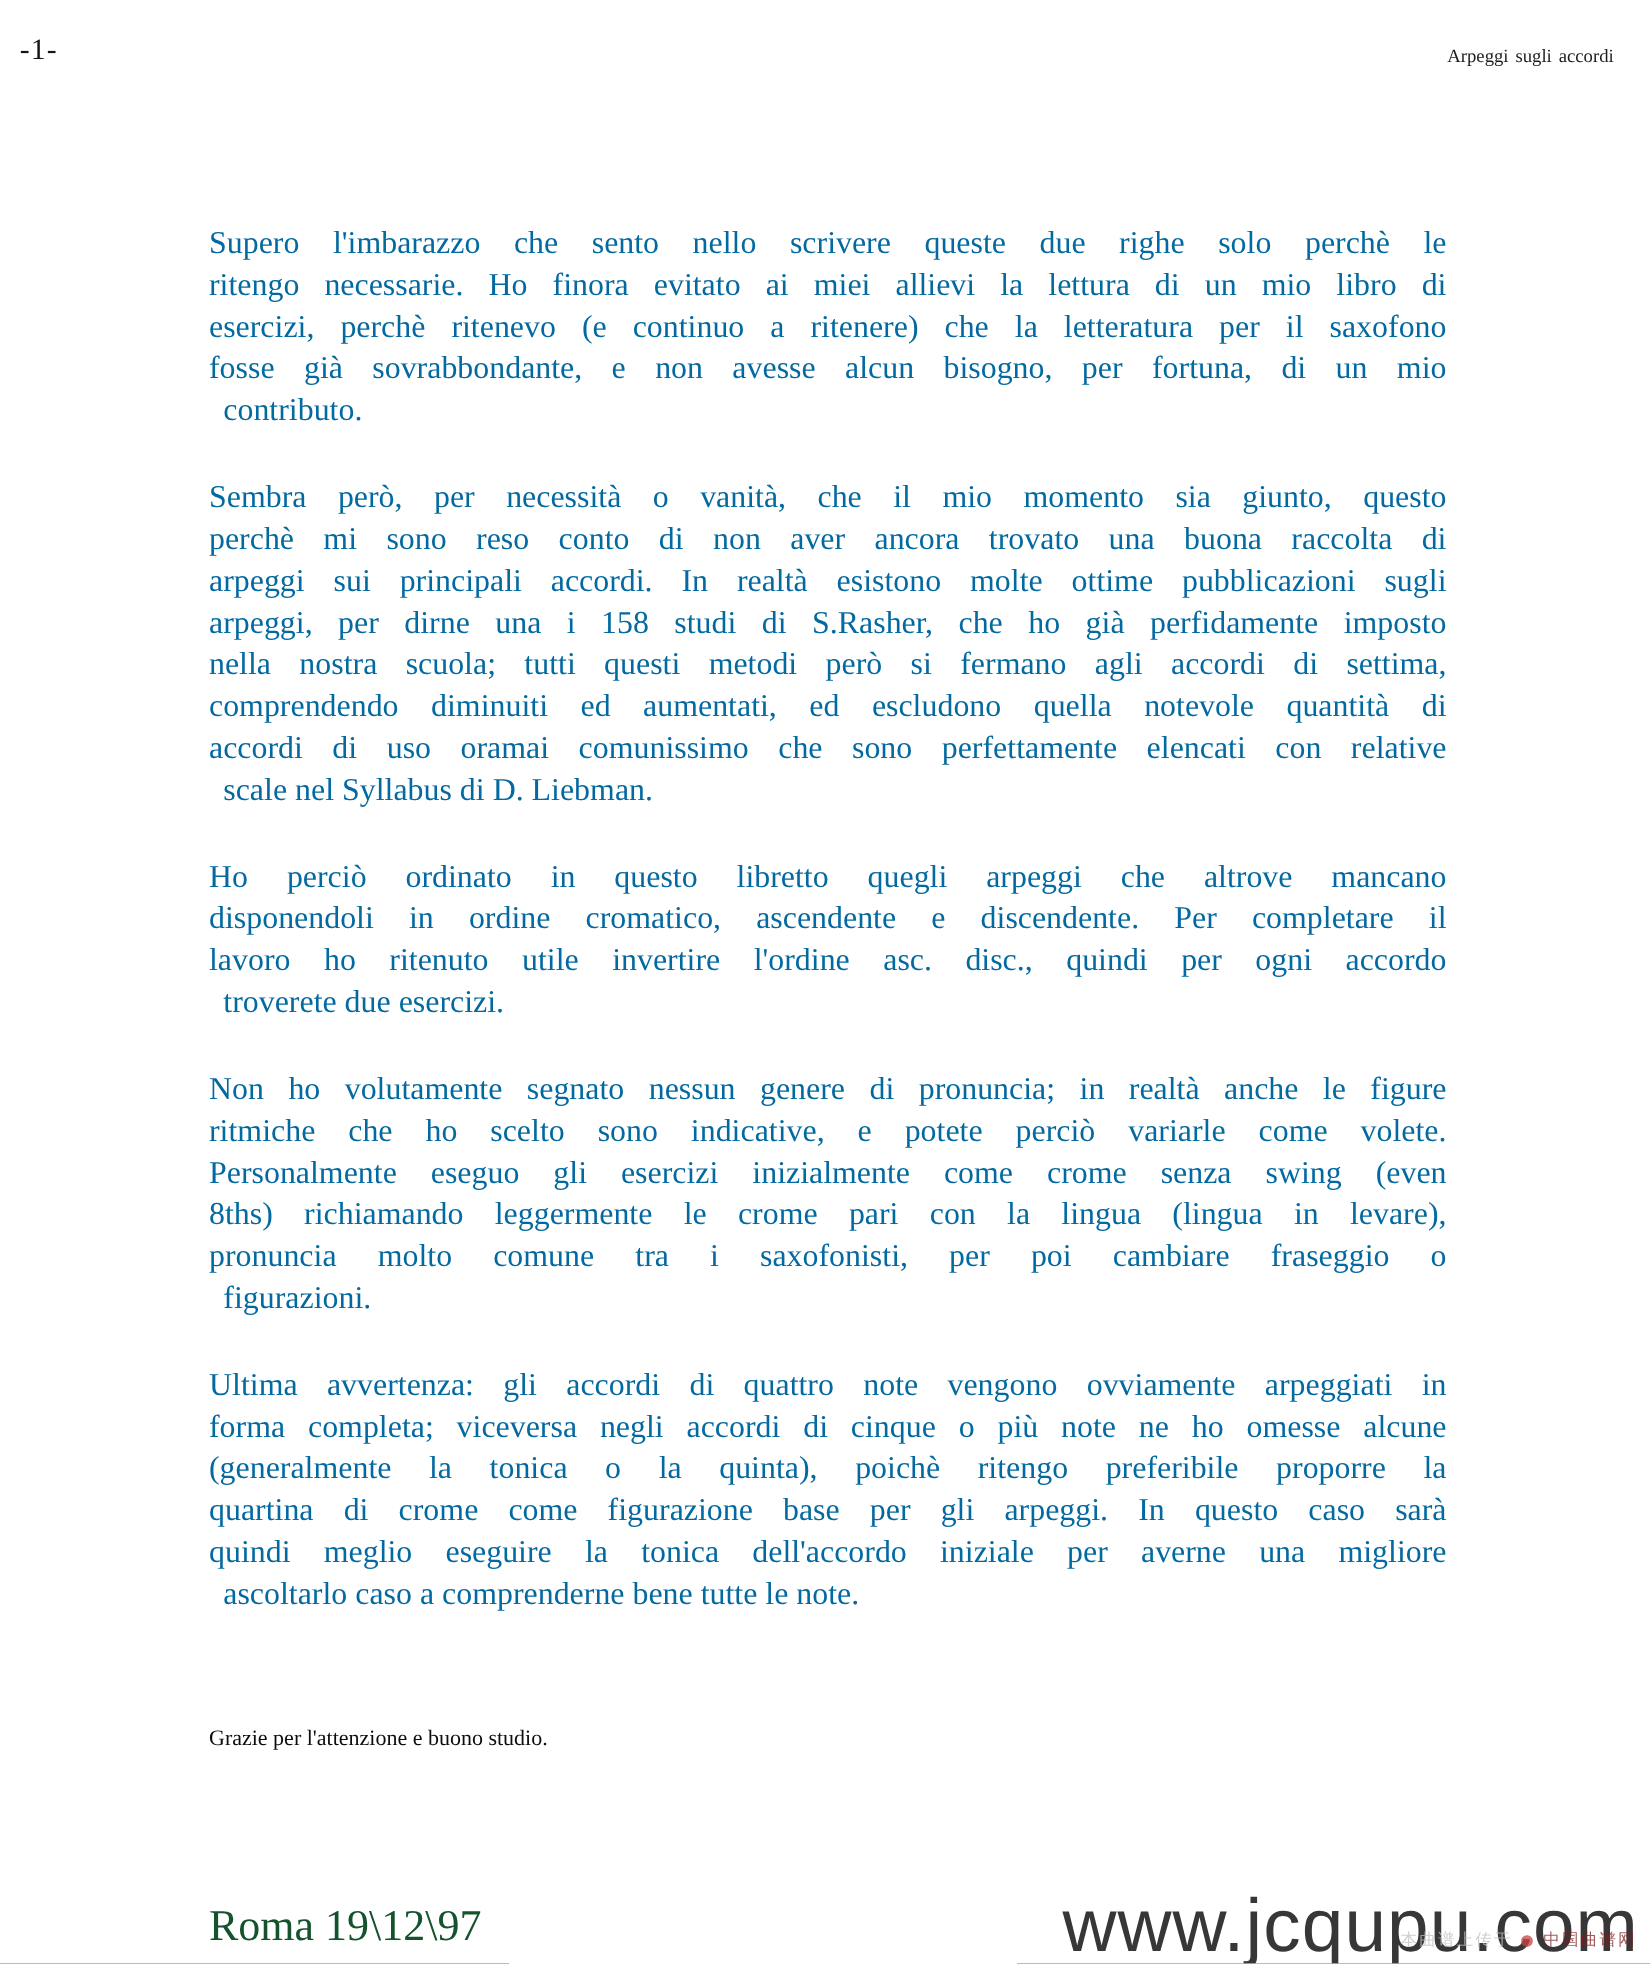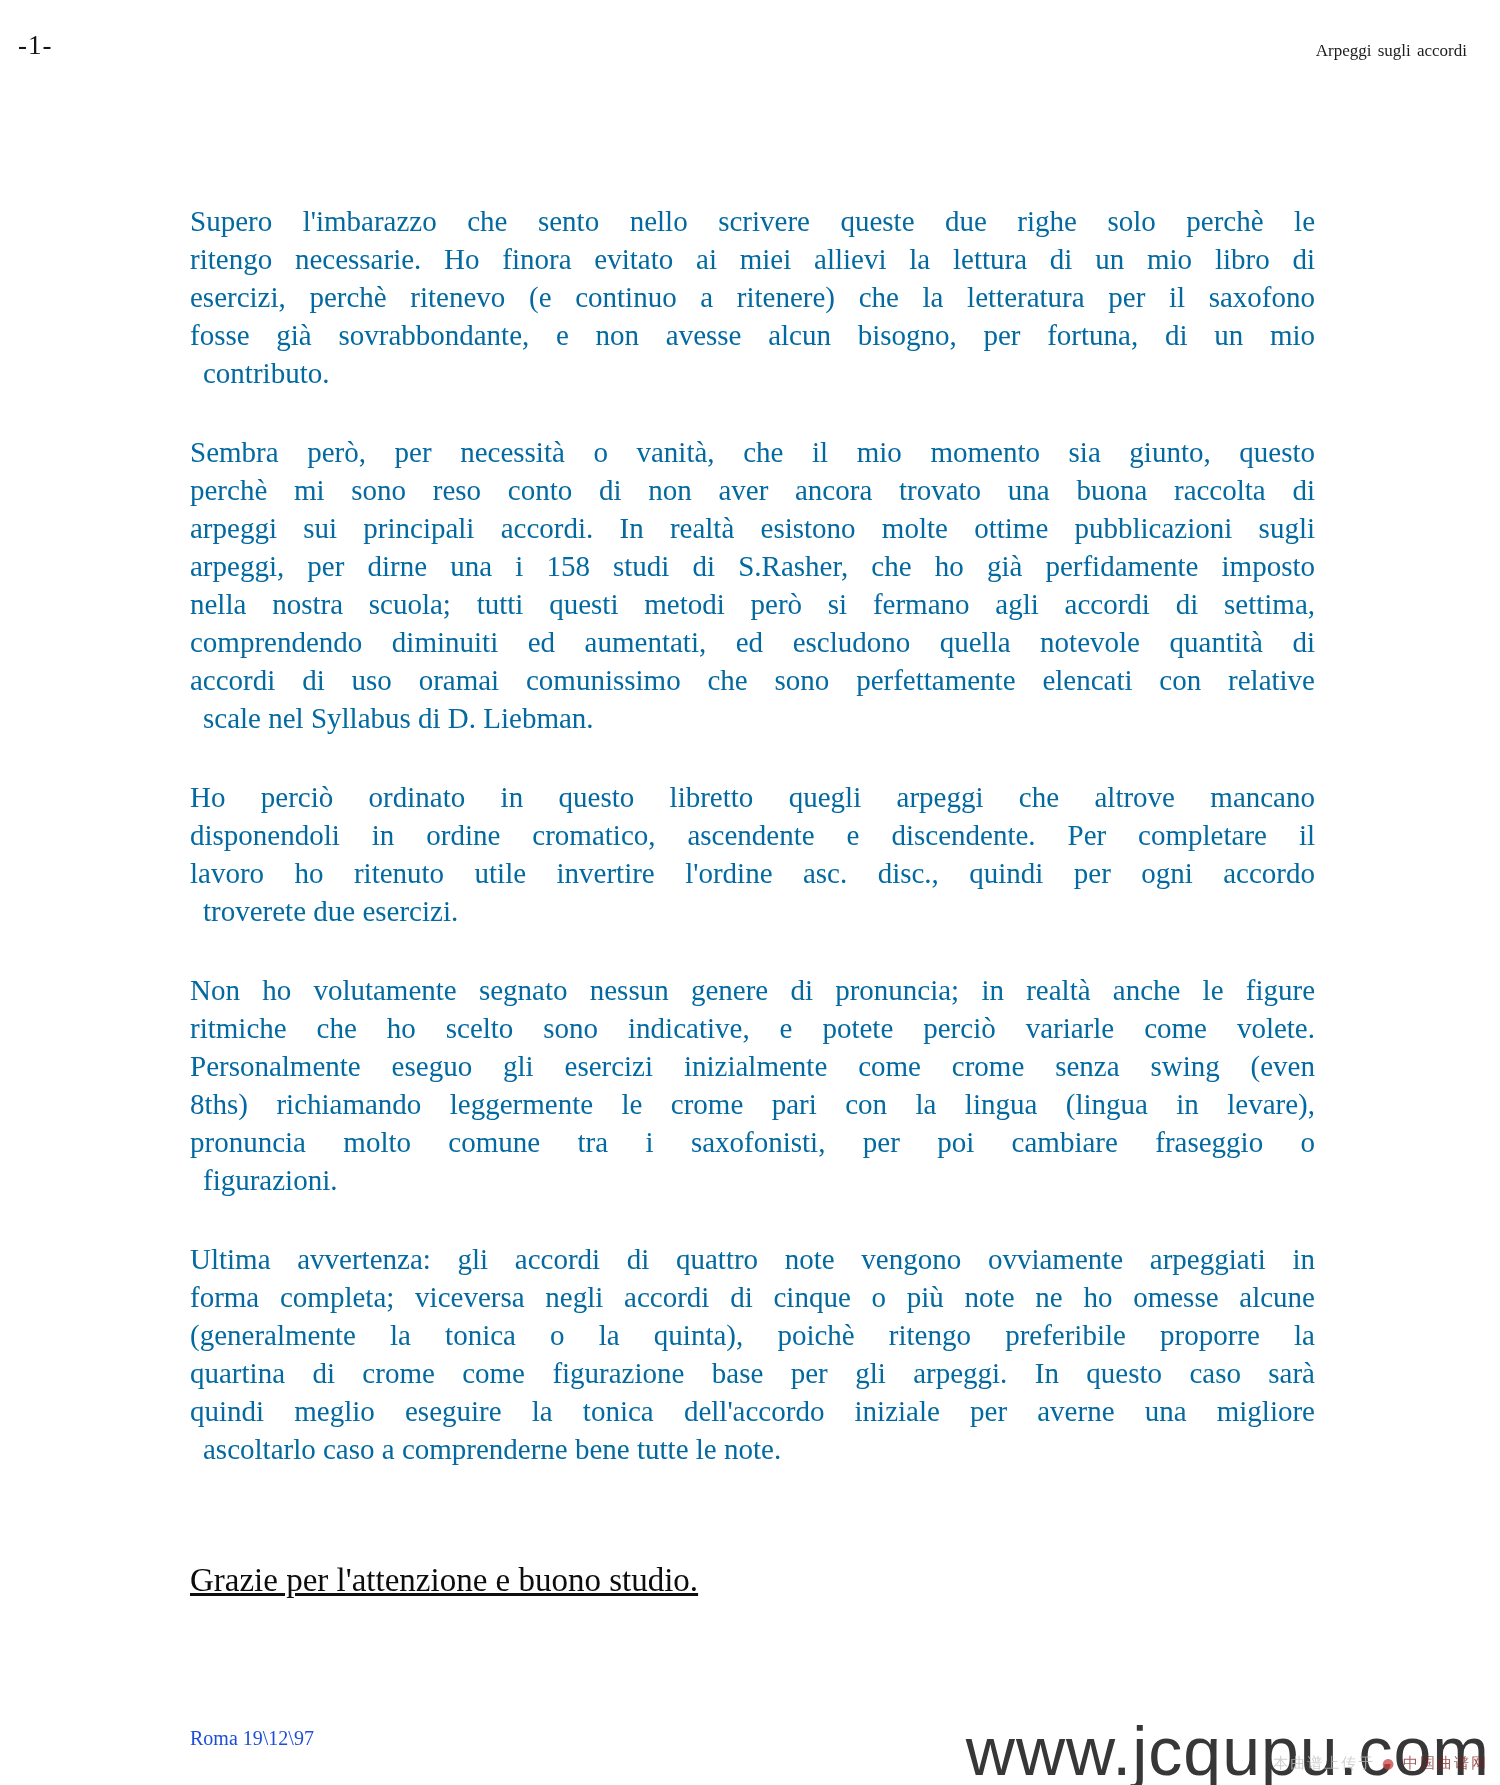--- a/index.html
+++ b/index.html
@@ -39,31 +39,30 @@
     font-size: 29px;
     line-height: 38px;
     text-align: justify;
     text-align-last: justify;
     white-space: normal;
     color: #0369a1;
   }
   .ln.last { text-align-last: left; margin-left: 13px; }
   .closing-line {
     margin-top: 93px;
-    font-size: 33px;
+    font-size: 20px;
     line-height: 38px;
     color: #0d0d0d;
-    text-decoration: underline;
   }
   .dateline {
     position: absolute;
     left: 190px;
     top: 1727px;
-    font-size: 20px;
-    color: #1d4ed8;
+    font-size: 40px;
+    color: #14532d;
   }
   .site-watermark {
     position: absolute;
     right: 10px;
     top: 1712px;
     font-family: "Liberation Sans", "DejaVu Sans", sans-serif;
     font-size: 68px;
     font-weight: 400;
     letter-spacing: 1px;
   }

